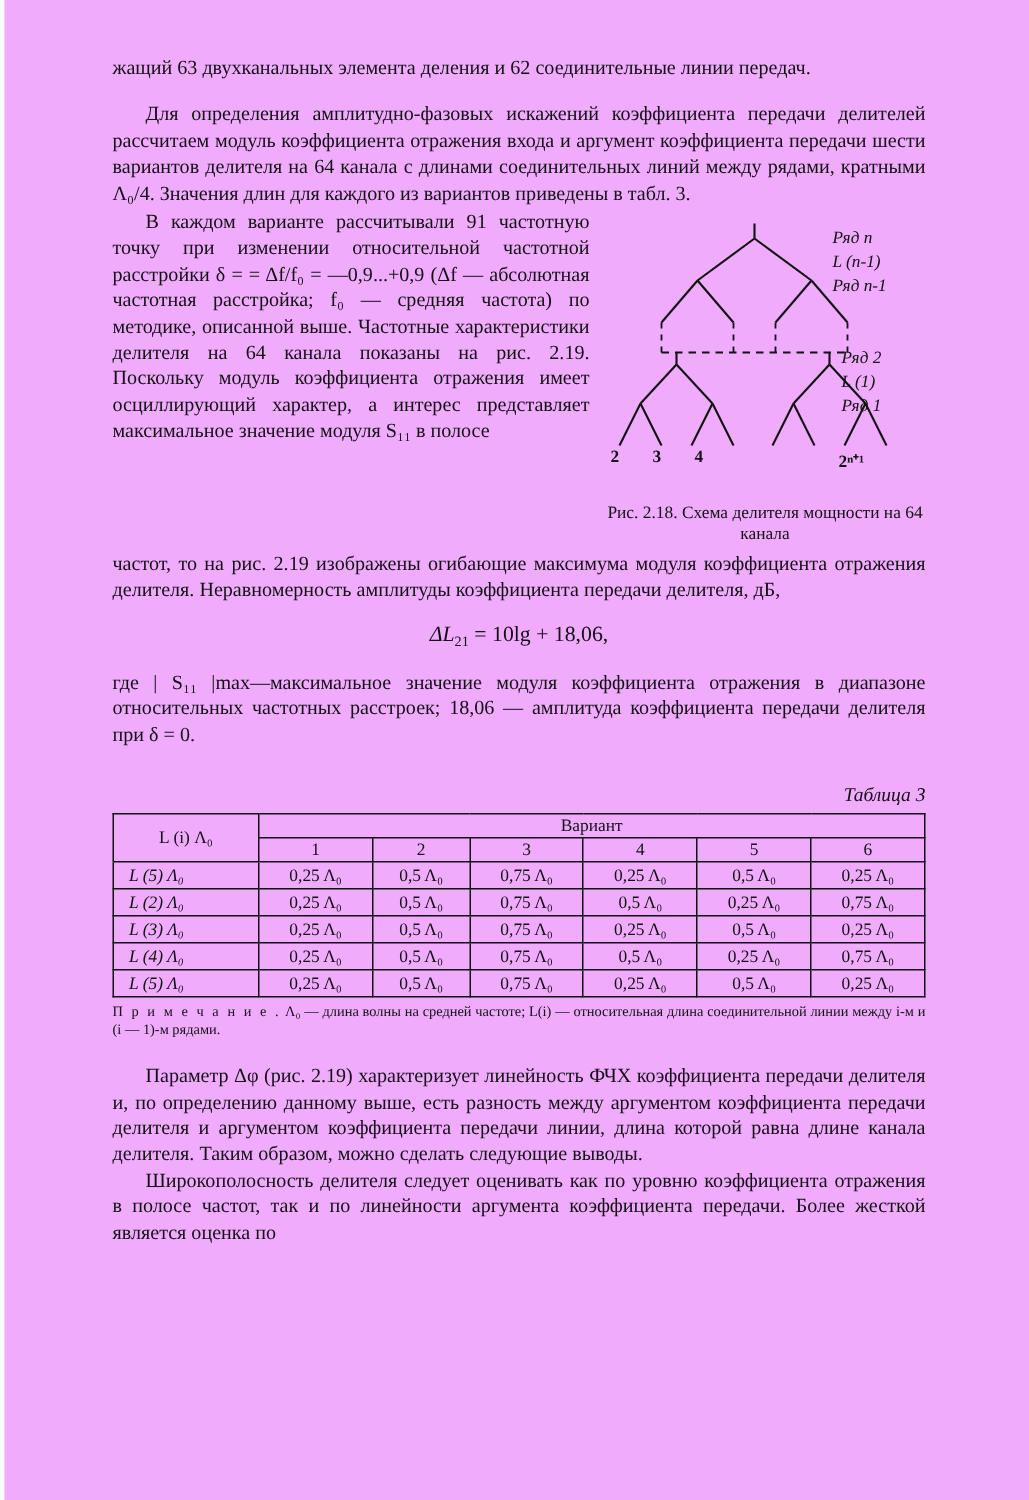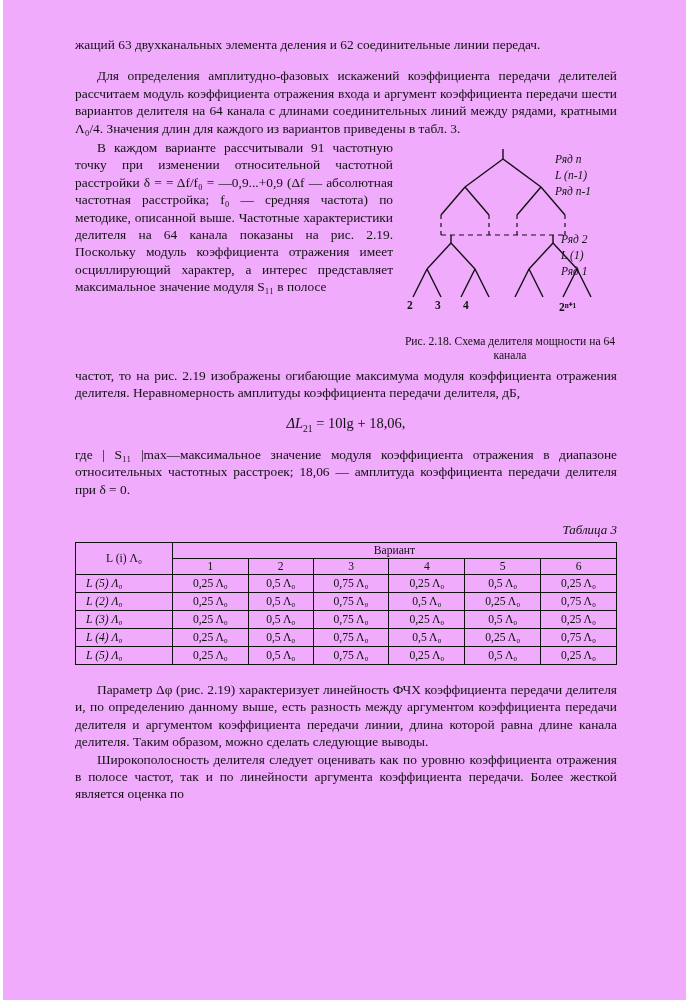--- a/index.html
+++ b/index.html
@@ -295,20 +295,24 @@
         <td>0,25 Λ₀</td>
         <td>0,5 Λ₀</td>
         <td>0,75 Λ₀</td>
         <td>0,25 Λ₀</td>
         <td>0,5 Λ₀</td>
         <td>0,25 Λ₀</td>
       </tr>
     </tbody>
       </table>
 
+    <div class="tbl-note">
+      <span class="spaced">П р и м е ч а н и е .</span>
+      <span>Λ₀ — длина волны на средней частоте;  L(i) — относительная длина соединительной линии между i-м и (i — 1)-м рядами.</span>
+    </div>
 
     <div class="bottom-block">
       <p class="ind">Параметр Δφ (рис. 2.19) характеризует линейность ФЧХ коэффициента передачи делителя и, по определению данному выше, есть разность между аргументом коэффициента передачи делителя и аргументом коэффициента передачи линии, длина которой равна длине канала делителя. Таким образом, можно сделать следующие выводы.</p>
       <p class="ind">Широкополосность делителя следует оценивать как по уровню коэффициента отражения в полосе частот, так и по линейности аргумента коэффициента передачи. Более жесткой является оценка по</p>
     </div>
 
   </div>
 
 </div>
 

